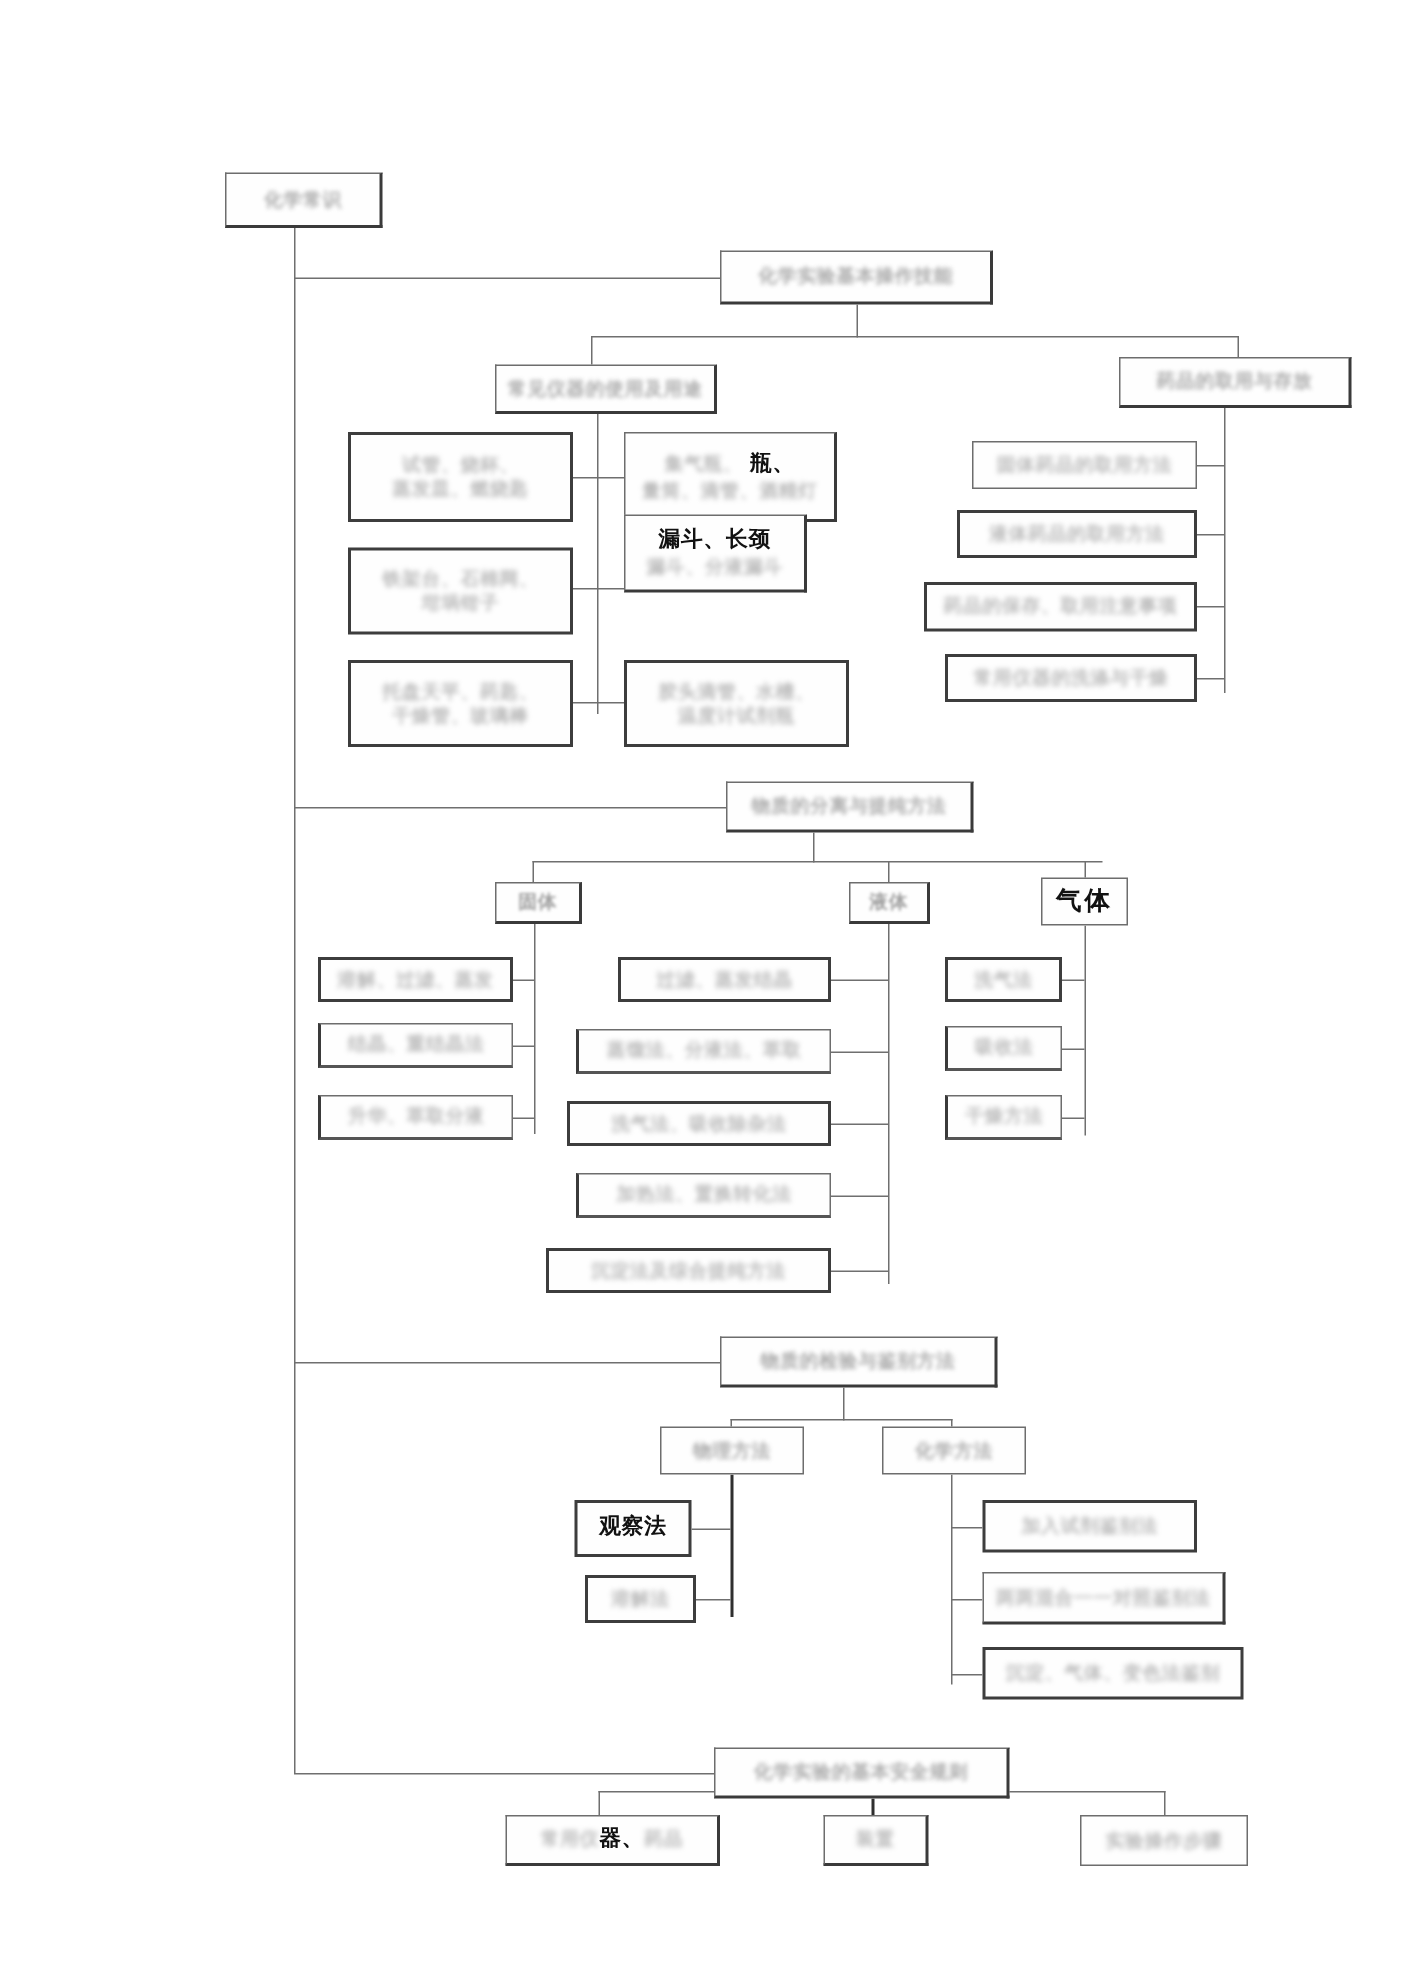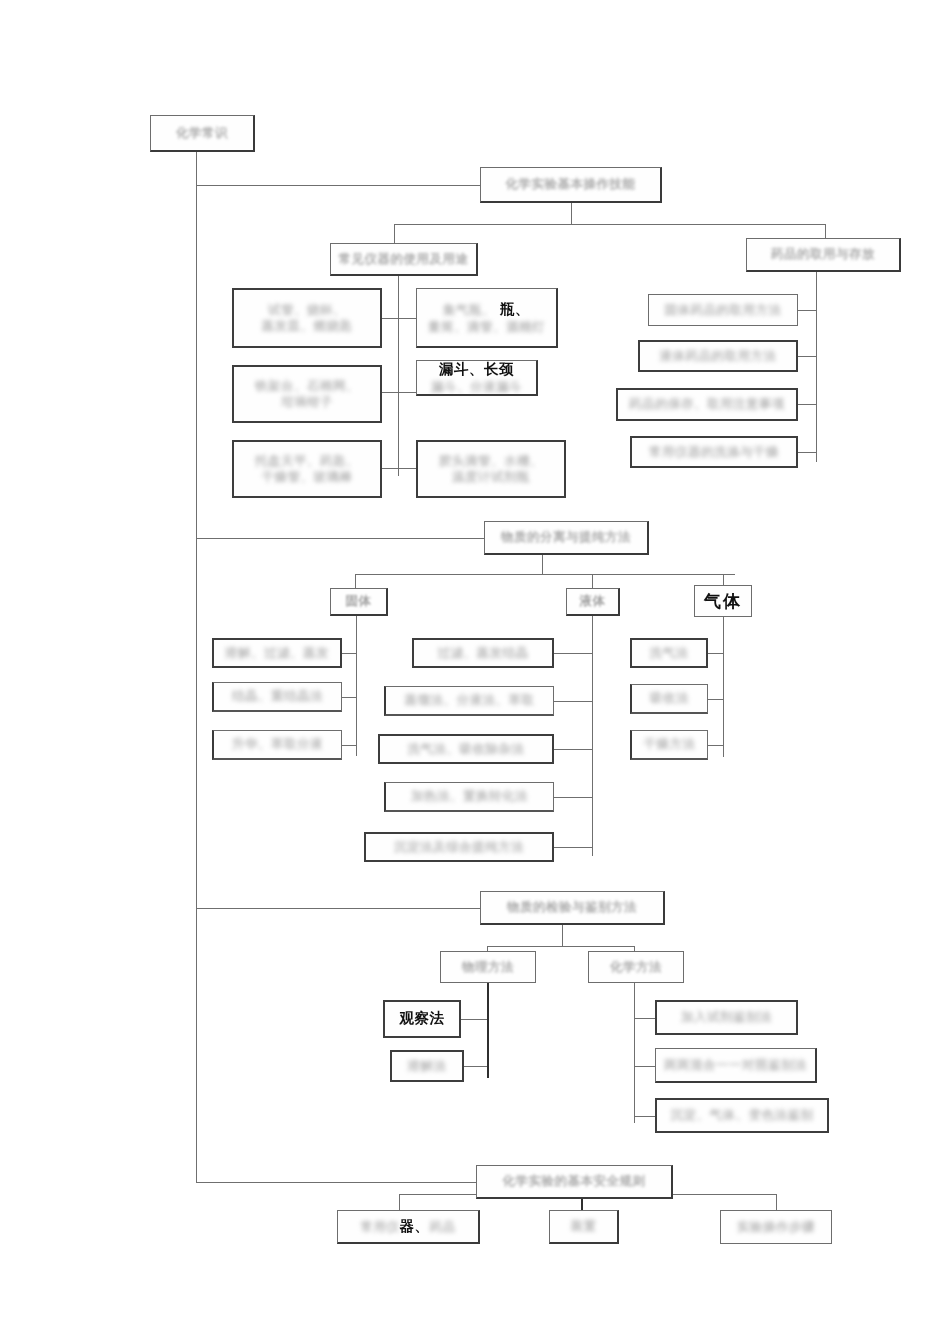--- a/index.html
+++ b/index.html
@@ -83,21 +83,21 @@
       <span class="sm lite">集气瓶、 </span><span class="dk mid">瓶、</span><br>
       <span class="sm lite">量筒、滴管、酒精灯</span>
     </span>
   </div>
   <div class="ln h" style="left:382px;top:318px;width:34px;"></div>
 
   <div class="node thick" style="left:232px;top:365px;width:150px;height:58px;">
     <span class="sm lite">铁架台、石棉网、
 坩埚钳子</span>
   </div>
-  <div class="node sh" style="left:416px;top:360px;width:122px;height:36px;justify-content:center;">
+  <div class="node sh" style="left:416px;top:343px;width:122px;height:52px;justify-content:center;">
     <span style="display:block">
       <span class="dk mid">漏斗、长颈</span><br>
       <span class="sm lite">漏斗、分液漏斗</span>
     </span>
   </div>
   <div class="ln h" style="left:382px;top:392px;width:34px;"></div>
 
   <div class="node thick" style="left:232px;top:440px;width:150px;height:58px;">
     <span class="sm lite">托盘天平、药匙、
 干燥管、玻璃棒</span>

